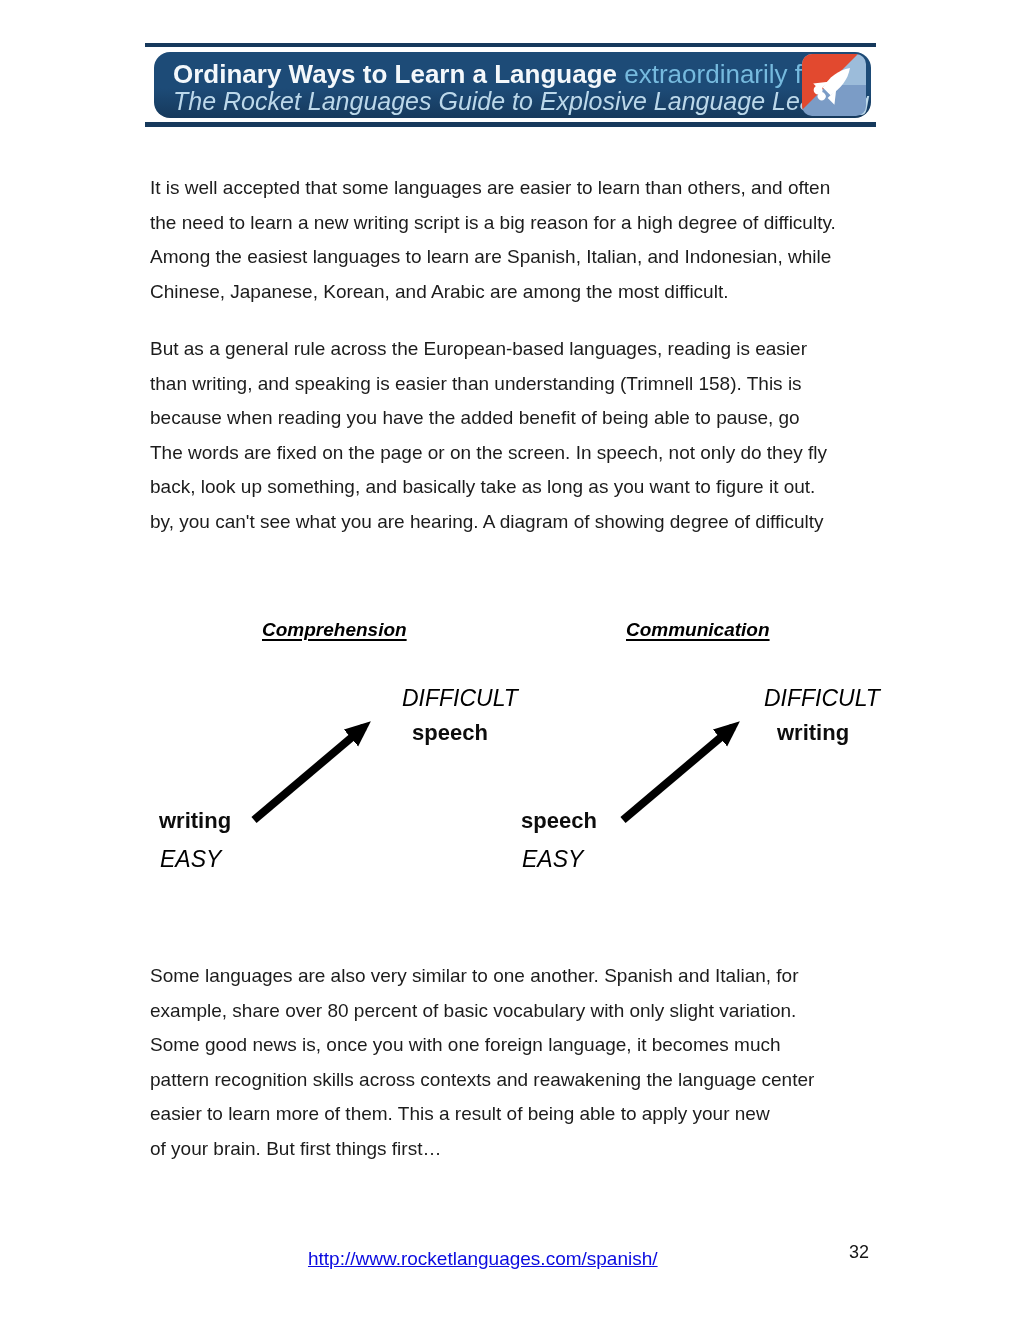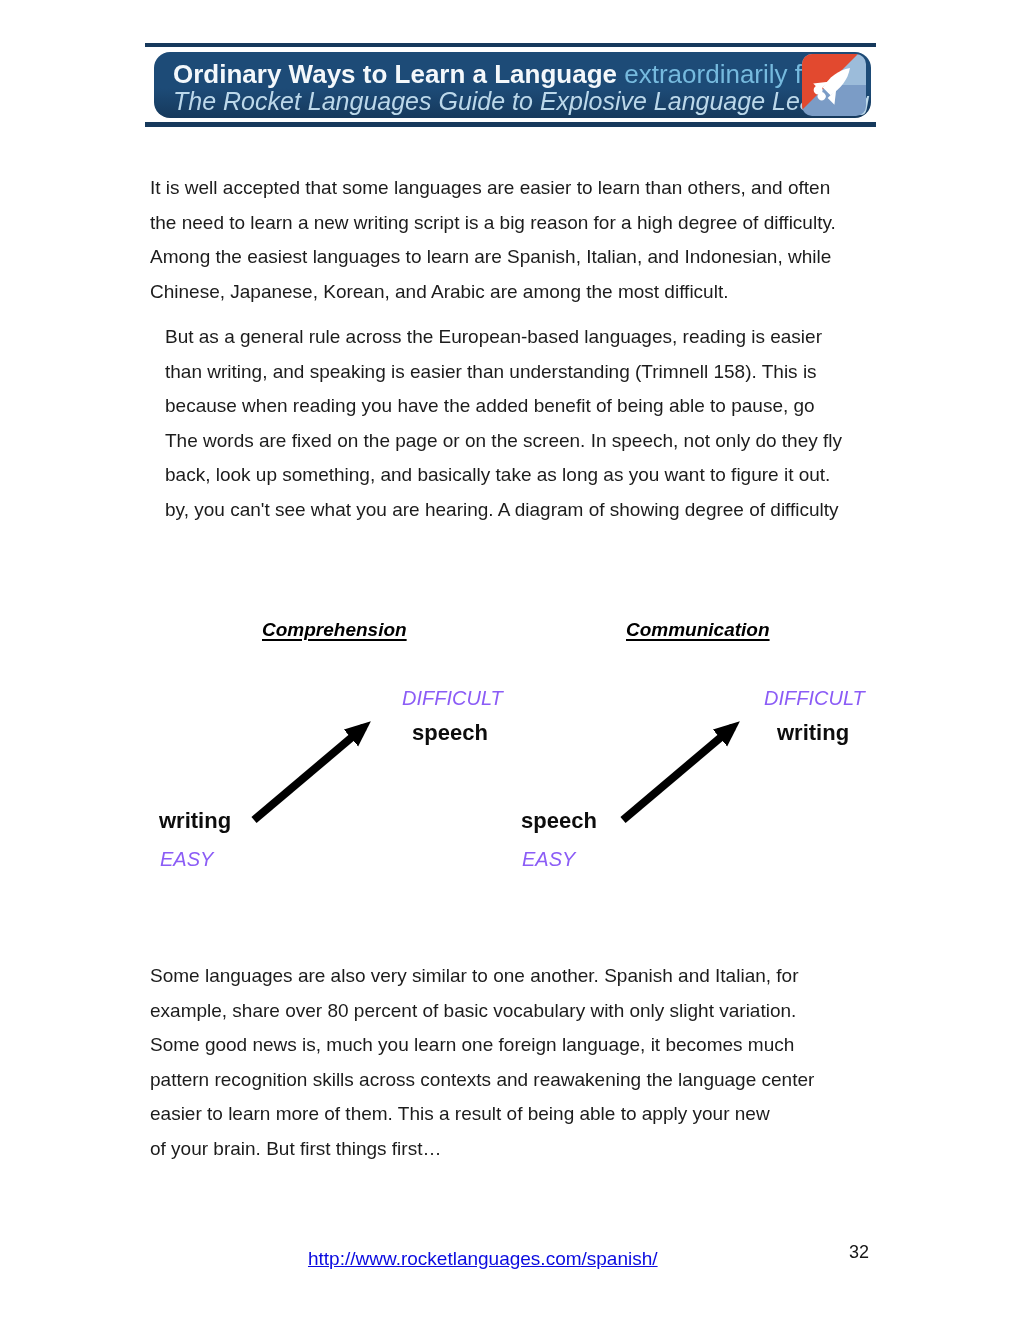--- a/index.html
+++ b/index.html
@@ -27,30 +27,30 @@
   .banner-line2 {
     position:absolute; left:19px; top:35px; white-space:nowrap;
     font-size:25px; font-style:italic; color:var(--subtitle,#bcd8ea); line-height:28px;
   }
   .rocket { position:absolute; right:5px; top:2px; }
 
   
   .para { position:absolute; left:150px; font-size:19px; line-height:34.6px; color:#1c1c1c; }
   .para div { white-space:nowrap; }
   .p1 { top:171px; }
-  .p2 { top:320px;margin-left:15px; }
+  .p2 { top:332px; }
   .p3 { top:959px; }
   .it { }
 
   
   .diag-heading {
     position:absolute; font-size:19px; font-weight:bold; line-height:24px;
     text-decoration:underline; text-decoration-thickness:2px; text-underline-offset:3px; color:#000000;font-style:italic;
   }
-  .diag-ital { position:absolute; font-size:20px; font-style:italic; line-height:24px; color:#8b5cf6; }
+  .diag-ital { position:absolute; font-size:23px; font-style:italic; line-height:24px; color:#000000; }
   .diag-item { position:absolute; font-size:22px; font-weight:bold; line-height:26px; color:#0d0d0d; }
   .arrow-svg { position:absolute; }
 
   
   .footer-link {
     position:absolute; left:308px; top:1248px; font-size:19px;
     color:var(--link_blue,#0b0be0); text-decoration:underline; cursor:pointer; white-space:nowrap;
   }
   .page-number { position:absolute; left:849px; top:1242px; font-size:18px; color:#161616; }
 </style>
@@ -133,21 +133,21 @@
           <path d="M0,0 L26,11 L0,22 Z" fill="#000"></path>
         </marker>
       </defs>
       <line x1="8" y1="112" x2="118" y2="19" stroke="#000" stroke-width="8" marker-end="url(#ah2)"></line>
     </svg>
   </div>
 
   <div class="para p3">
     <div>Some languages are also very similar to one another. Spanish and Italian, for</div>
     <div>example, share over 80 percent of basic vocabulary with only slight variation.</div>
-    <div>Some good news is, much you learn one foreign language, it becomes much</div>
+    <div>Some good news is, once you with one foreign language, it becomes much</div>
     <div>pattern recognition skills across contexts and reawakening the language center</div>
     <div>easier to learn more of them. This a result of being able to apply your new</div>
     <div>of your brain. But first things first…</div>
   </div>
 
   <a class="footer-link">http://www.rocketlanguages.com/spanish/</a>
   <div class="page-number">32</div>
 
 </div>
 

